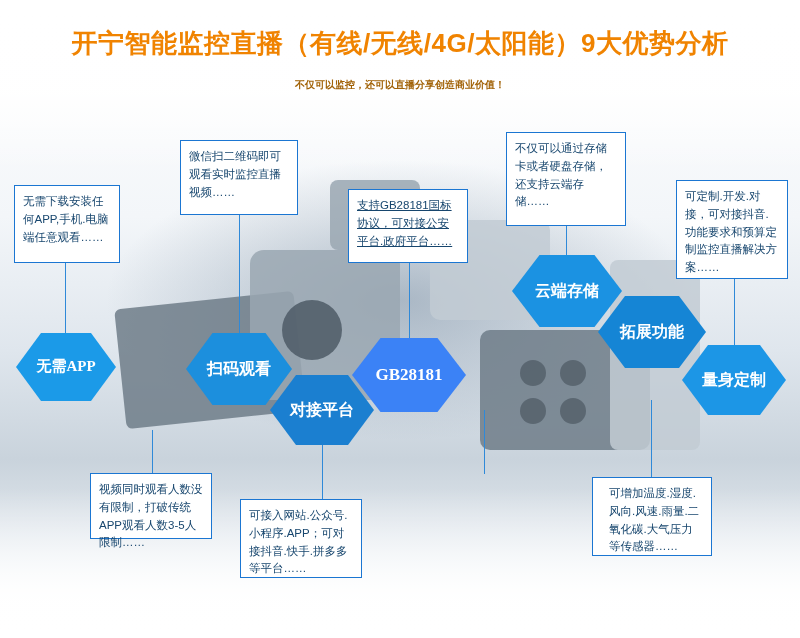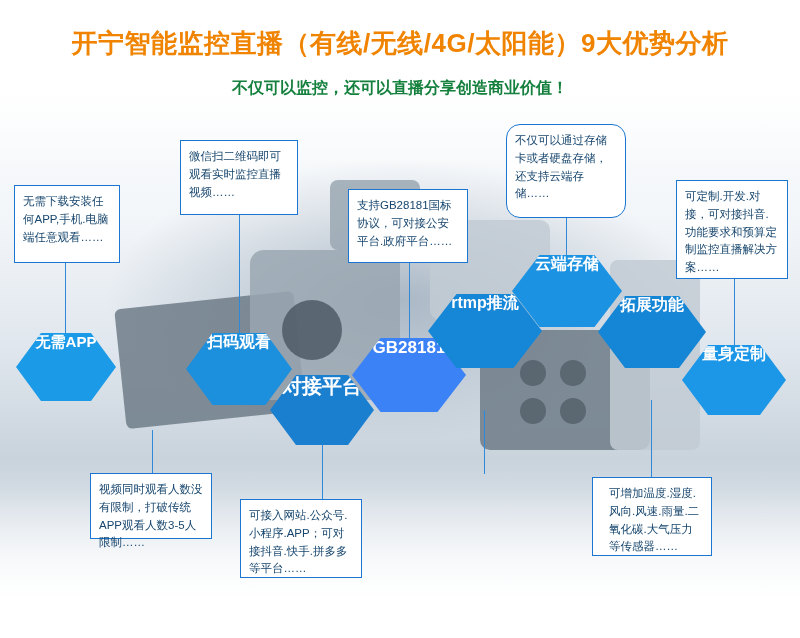--- a/index.html
+++ b/index.html
@@ -33,32 +33,33 @@
   }
 
   
   .title{
     position:absolute;left:0;top:26px;width:800px;text-align:center;
     font-size:26px;font-weight:bold;color:#f08300;letter-spacing:.5px;
     white-space:nowrap;
   }
   .subtitle{
     position:absolute;left:0;top:78px;width:800px;text-align:center;
-    font-size:16px;font-weight:bold;color:#15803d;
+    font-size:10px;font-weight:bold;color:#a16207;
   }
 
   
   .hex{
     position:absolute;
-    display:flex;align-items:flex-start;justify-content:center;
+    display:flex;align-items:center;justify-content:center;
     text-align:center;
     color:#ffffff;font-weight:bold;
     clip-path:polygon(25% 0%,75% 0%,100% 50%,75% 100%,25% 100%,0% 50%);
     -webkit-clip-path:polygon(25% 0%,75% 0%,100% 50%,75% 100%,25% 100%,0% 50%);
     line-height:1.15;
+    font-family:Liberation Serif, serif;
   }
   .hex span{display:block;padding:0 6px;}
 
   
   .box{
     position:absolute;
     background:#ffffff;
     border:1px solid #1b76d2;
     color:#17466e;
     font-size:11.5px;
@@ -106,31 +107,28 @@
 
   <div class="hex" style="left:16px;top:333px;width:100px;height:68px;background:#1b9ae8;font-size:15px;">
     <span>无需APP</span>
   </div>
 
 
   <div class="hex" style="left:186px;top:333px;width:106px;height:72px;background:#1c8fdd;font-size:16px;">
     <span>扫码观看</span>
   </div>
 
-  <div class="hex" style="left:270px;top:375px;width:104px;height:70px;background:#1b7fd0;font-size:20px;">
+  <div class="hex" style="left:270px;top:375px;width:104px;height:70px;background:#1b7fd0;font-size:16px;">
     <span>对接平台</span>
   </div>
 
   <div class="hex" style="left:352px;top:338px;width:114px;height:74px;background:#3b82f6;font-size:17px;">
     <span>GB28181</span>
   </div>
 
-  <div class="hex" style="left:428px;top:294px;width:114px;height:74px;background:#1686d6;font-size:16px;">
-    <span>rtmp推流</span>
-  </div>
 
   <div class="hex" style="left:512px;top:255px;width:110px;height:72px;background:#1b92e2;font-size:16px;">
     <span>云端存储</span>
   </div>
 
   <div class="hex" style="left:598px;top:296px;width:108px;height:72px;background:#1585d5;font-size:16px;">
     <span>拓展功能</span>
   </div>
 
   <div class="hex" style="left:682px;top:345px;width:104px;height:70px;background:#1c96e6;font-size:16px;">
@@ -138,22 +136,22 @@
   </div>
 
   <div class="box" style="left:14px;top:185px;width:106px;height:78px;">无需下载安装任何APP,手机.电脑端任意观看……</div>
 
   <div class="box" style="left:90px;top:473px;width:122px;height:66px;">视频同时观看人数没有限制，打破传统APP观看人数3-5人限制……</div>
 
   <div class="box" style="left:180px;top:140px;width:118px;height:75px;">微信扫二维码即可观看实时监控直播视频……</div>
 
   <div class="box" style="left:240px;top:499px;width:122px;height:79px;">可接入网站.公众号.小程序.APP；可对接抖音.快手.拼多多等平台……</div>
 
-  <div class="box" style="left:348px;top:189px;width:120px;height:74px;">支持GB28181国标协议，可对接公安平台.政府平台……</div>
+  <div class="box" style="left:348px;top:189px;width:120px;height:74px;text-decoration:underline;">支持GB28181国标协议，可对接公安平台.政府平台……</div>
 
 
-  <div class="box" style="left:506px;top:124px;width:120px;height:94px;border-radius:14px;">不仅可以通过存储卡或者硬盘存储，还支持云端存储……</div>
+  <div class="box" style="left:506px;top:132px;width:120px;height:94px;">不仅可以通过存储卡或者硬盘存储，还支持云端存储……</div>
 
   <div class="box" style="left:592px;top:477px;width:120px;height:79px;padding-left:16px;">可增加温度.湿度.风向.风速.雨量.二氧化碳.大气压力等传感器……</div>
 
   <div class="box" style="left:676px;top:180px;width:112px;height:99px;">可定制.开发.对接，可对接抖音.功能要求和预算定制监控直播解决方案……</div>
 
 </div>
 
 </body></html>

